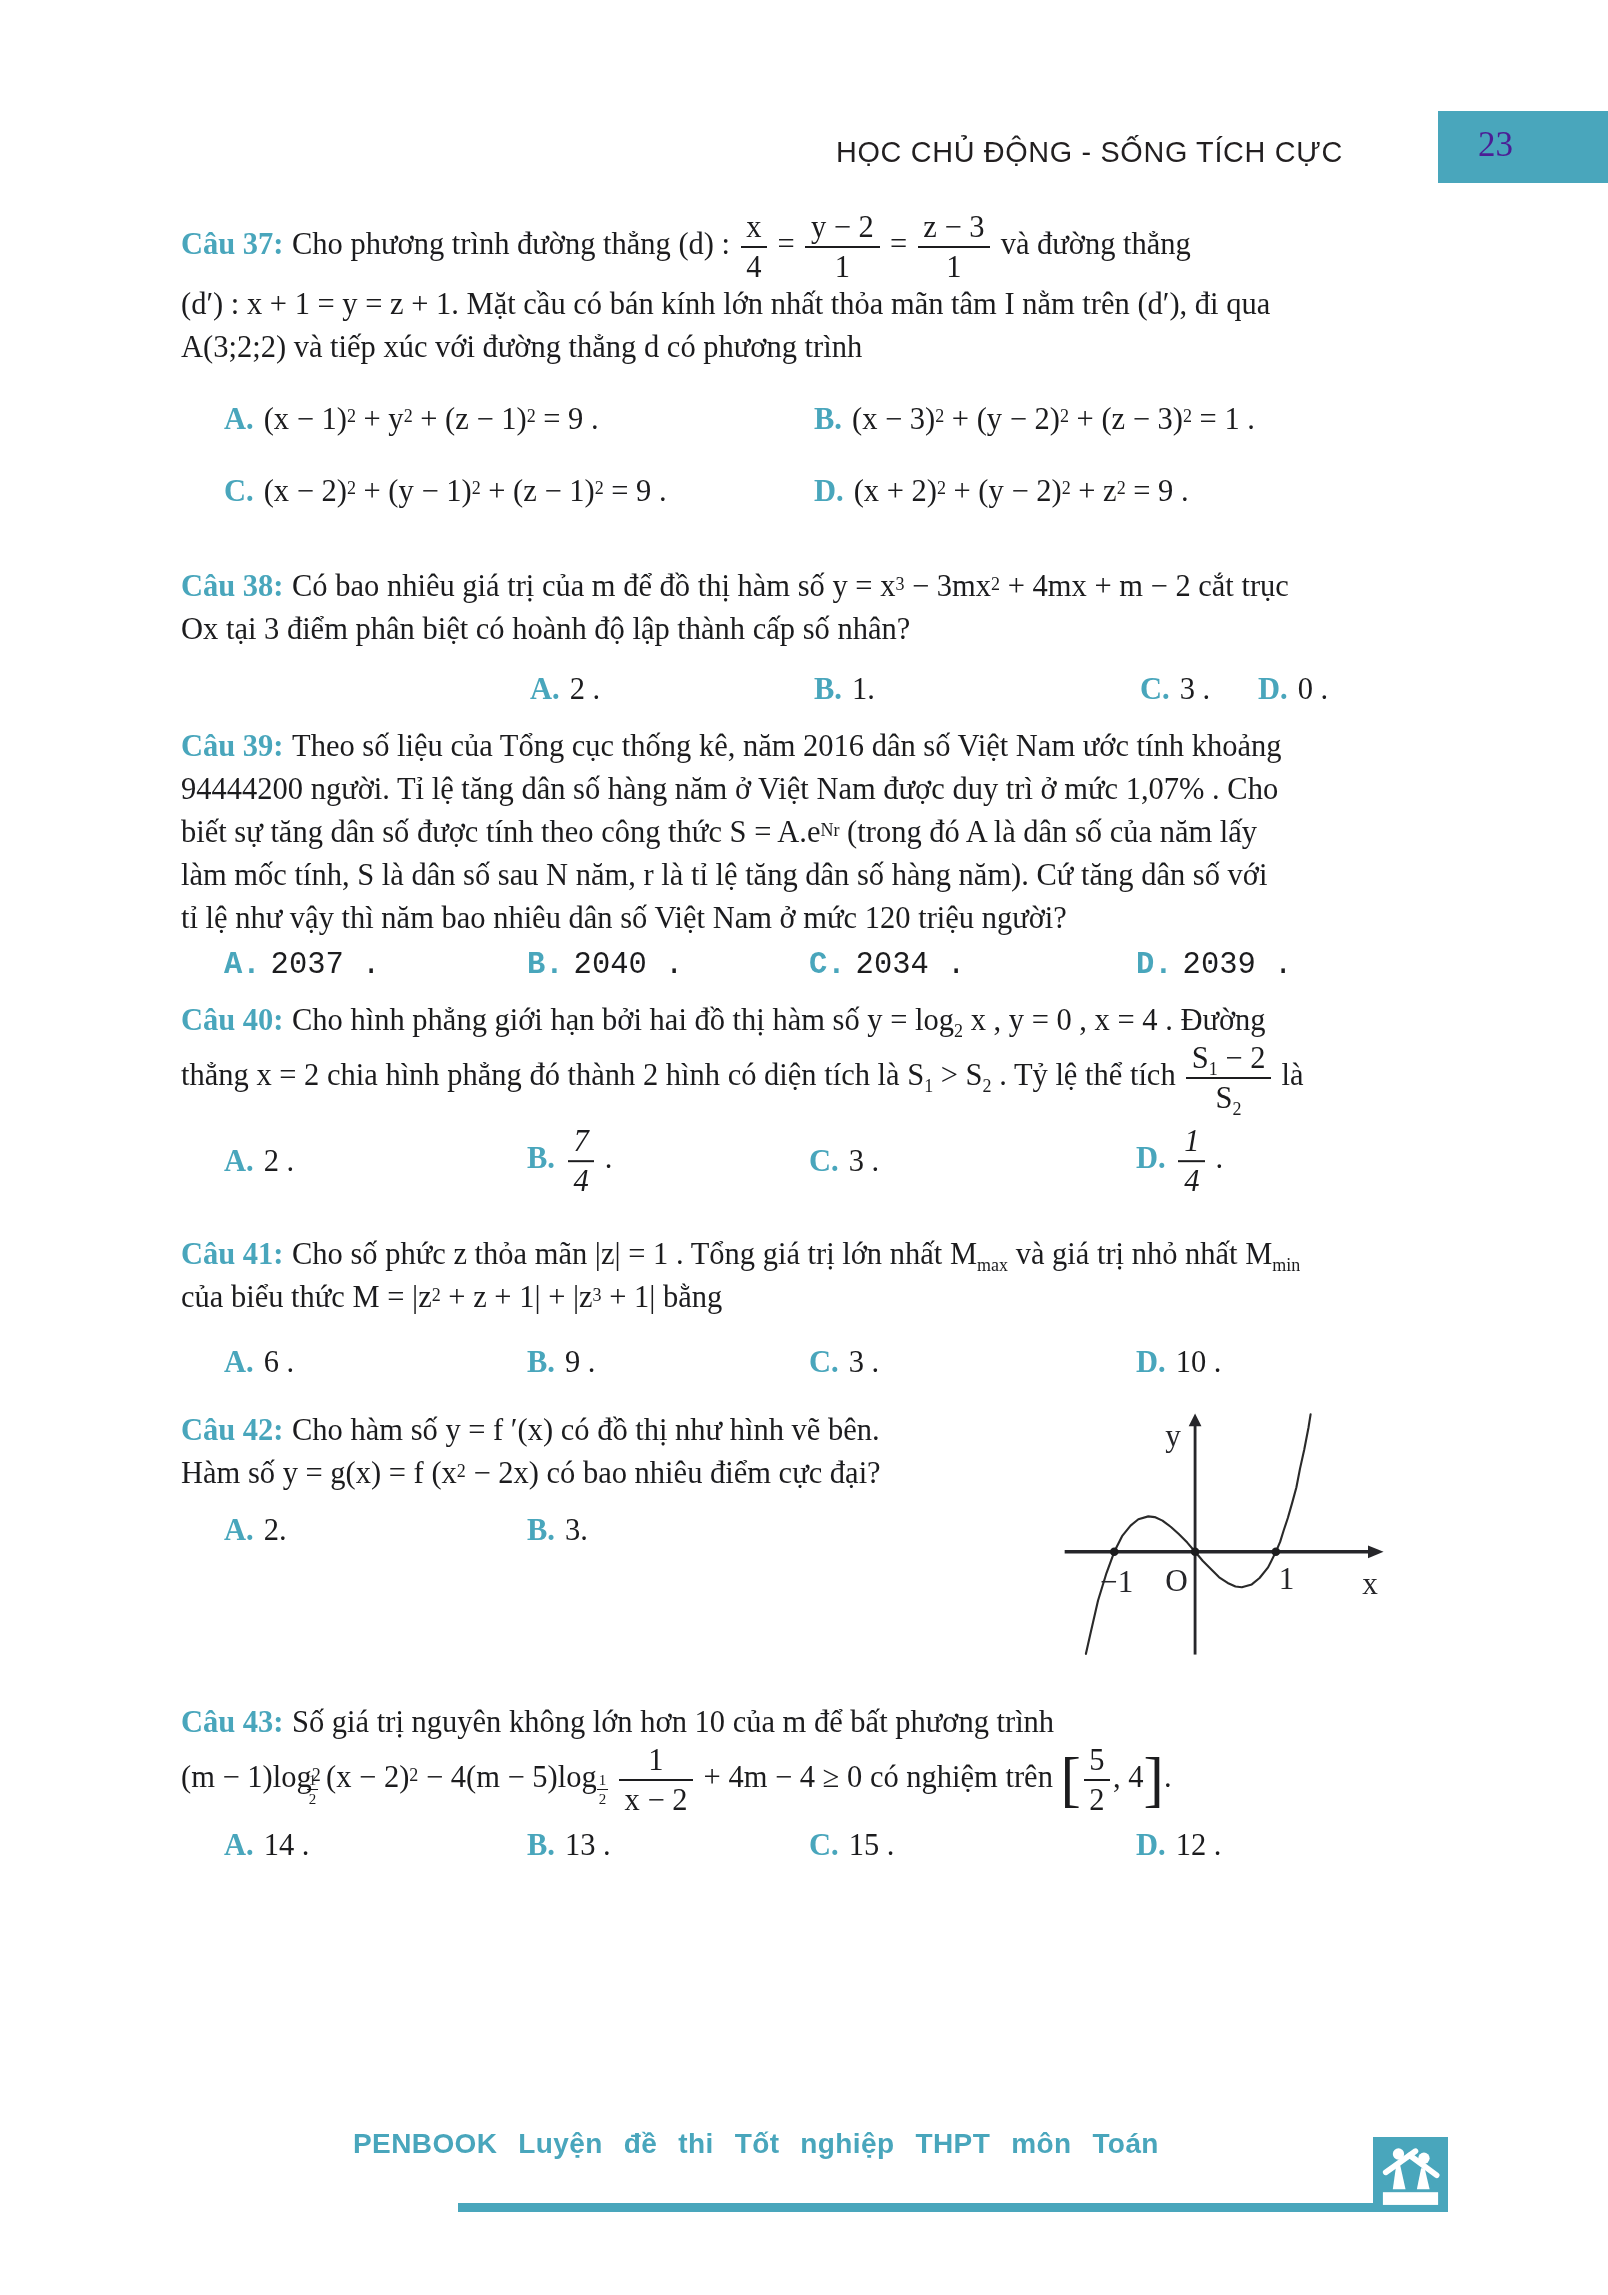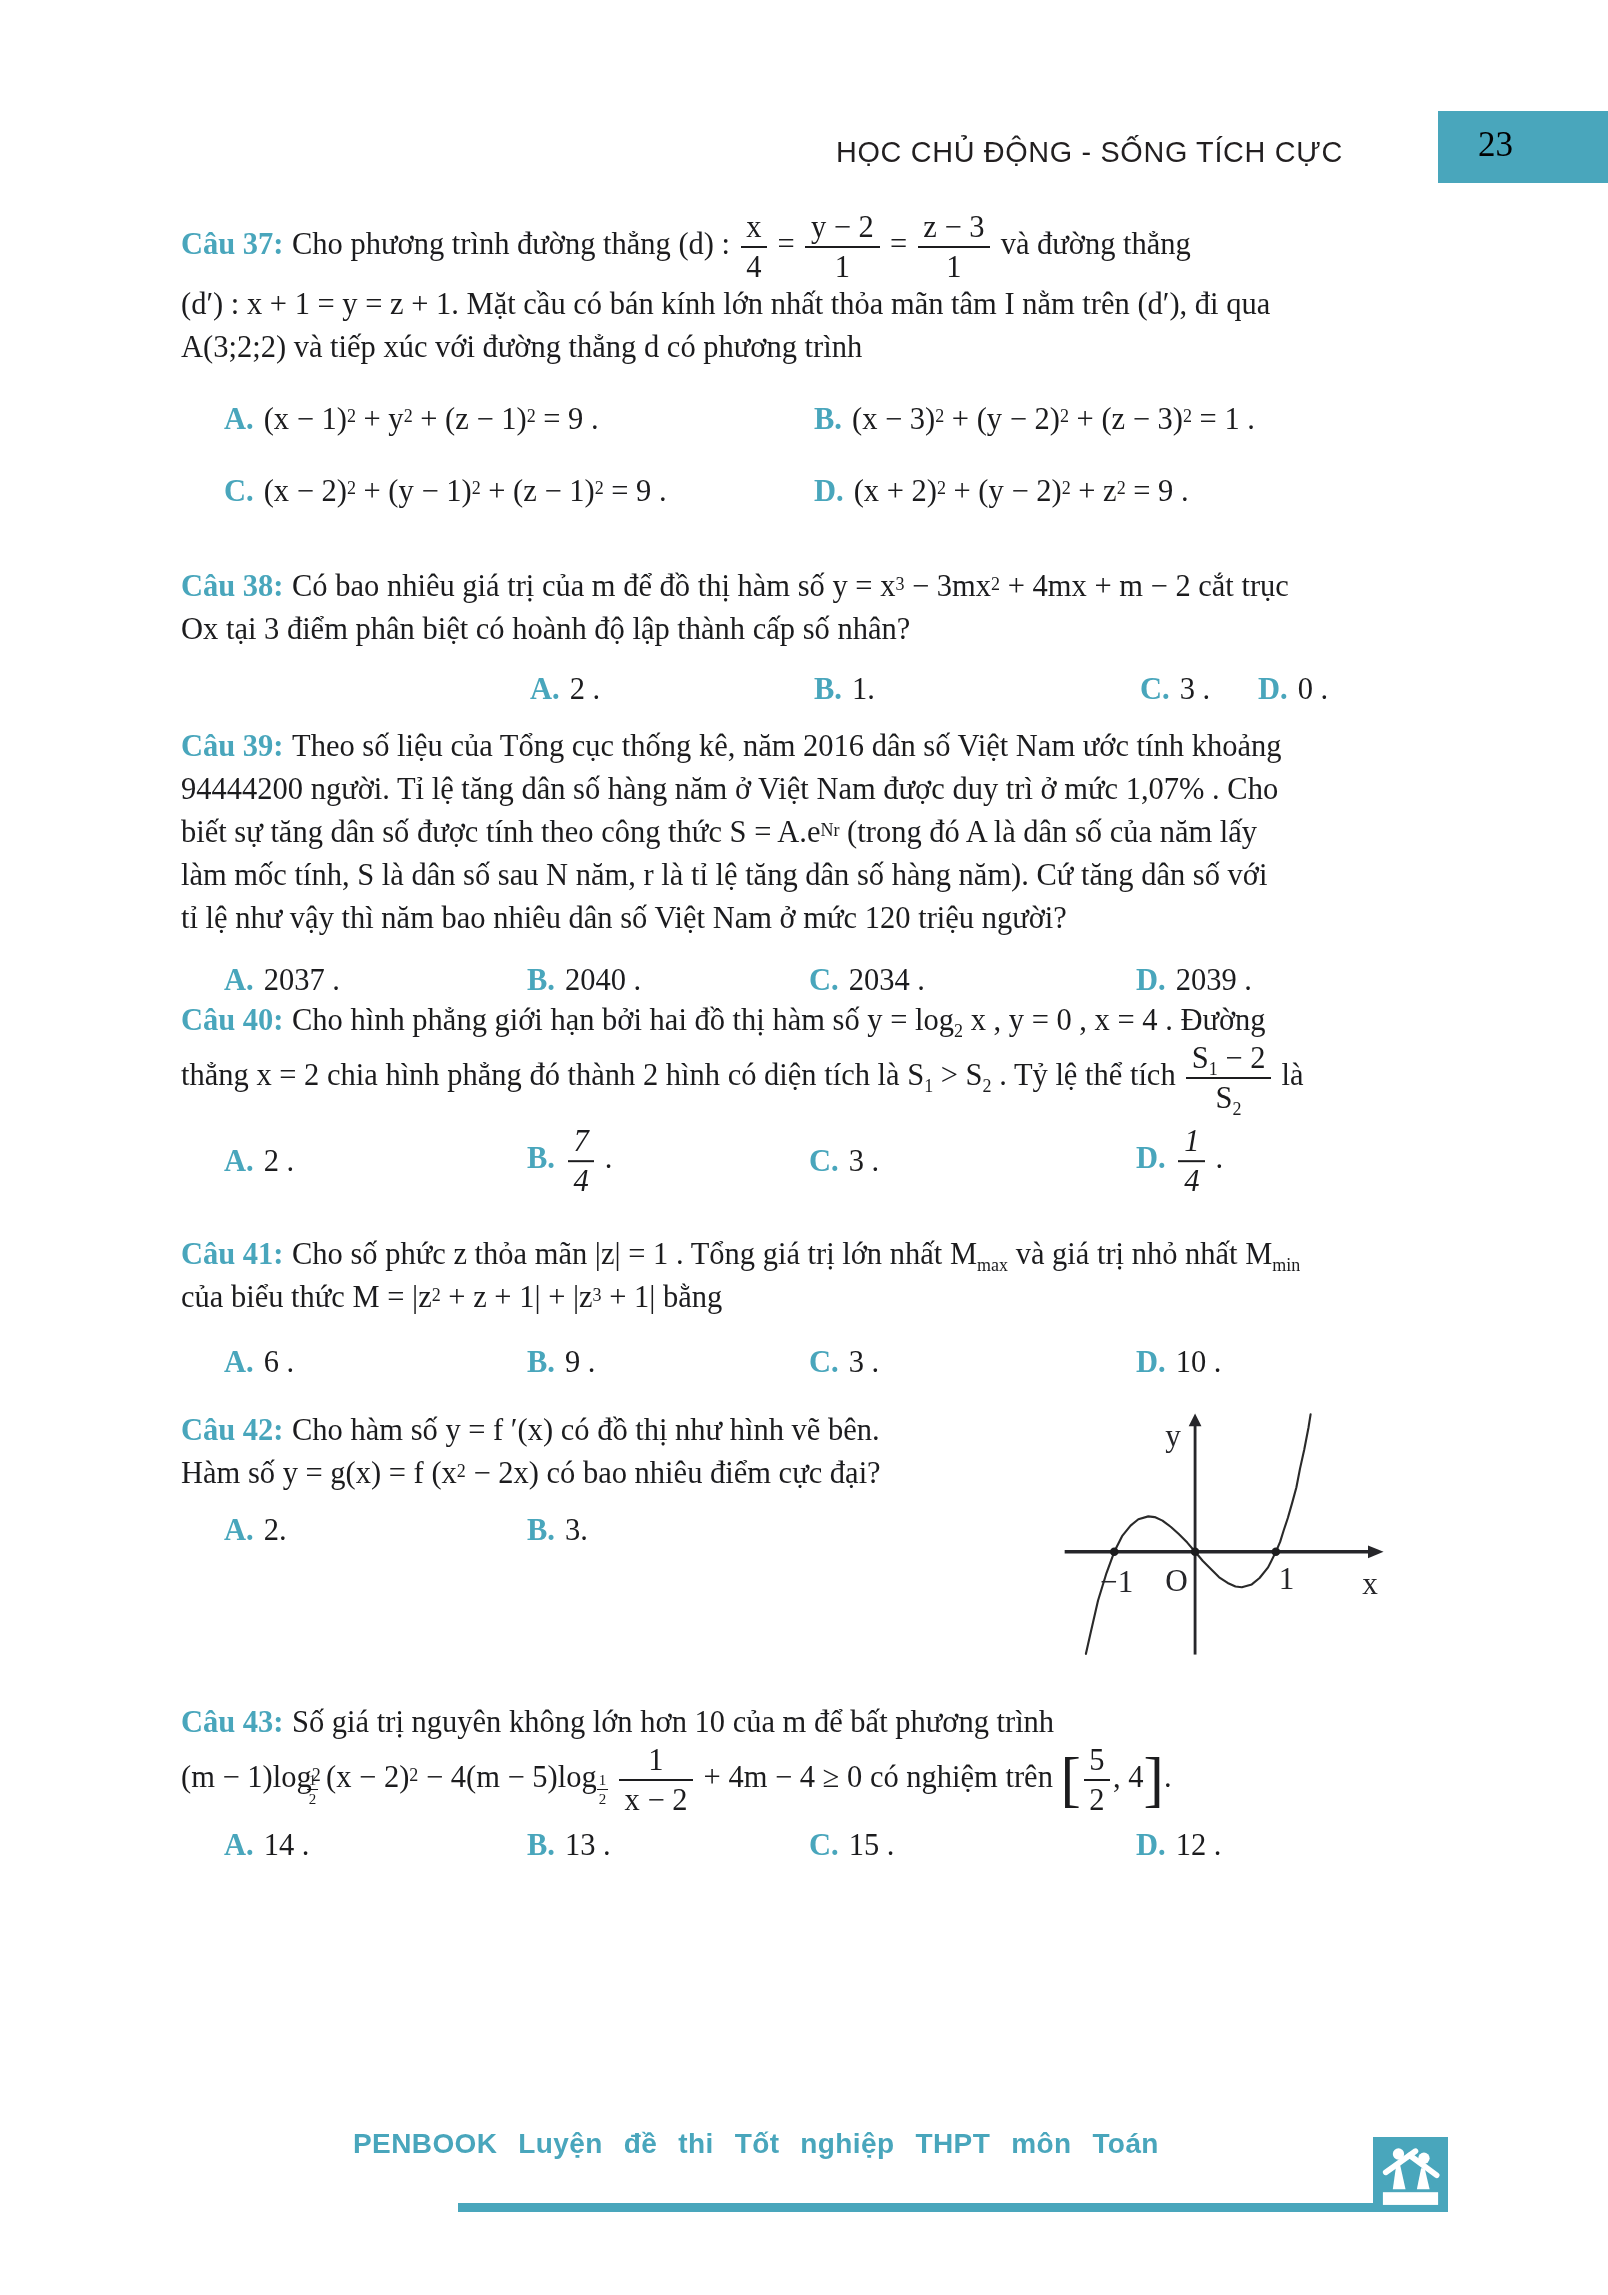--- a/index.html
+++ b/index.html
@@ -7,21 +7,21 @@
   body{width:1609px;height:2295px;position:relative;overflow:hidden;
        font-family:"Liberation Serif",serif;color:var(--ink);}
 
   
   .header-title{position:absolute;left:836px;top:135px;
       font-family:"Liberation Sans",sans-serif;font-size:30px;font-weight:400;
       letter-spacing:0.7px;color:#221f20;white-space:nowrap;
       transform:scaleX(.96);transform-origin:left top;}
   .pagebox{position:absolute;left:1438px;top:111px;width:171px;height:72px;
       background:var(--accent);}
-  .pagenum{position:absolute;left:40px;top:14px;font-size:35px;color:#000000;}
+  .pagenum{position:absolute;left:40px;top:14px;font-size:35px;color:#4c1d95;}
 
   
   .q{position:absolute;left:181px;width:1285px;font-size:30.5px;line-height:43px;}
   .qlabel{color:var(--accent);font-weight:bold;margin-right:8.5px;}
   .qtext i{font-style:normal;}
   sup{font-size:18px;vertical-align:6.4px;line-height:0;}
   sub{font-size:18px;vertical-align:-7px;line-height:0;}
 
   
   .f{display:inline-block;text-align:center;vertical-align:middle;
@@ -46,21 +46,21 @@
   .q37 .optrow.r1{margin-top:15.6px;}
   .q37 .optrow.r2{margin-top:1.4px;}
   .q37 .o2{left:633px;}
 
   .q38{top:565px;}
   .q38 .optrow{margin-top:15.6px;}
   .q38 .o1{left:349px;} .q38 .o2{left:633px;}
   .q38 .o3{left:959px;} .q38 .o4{left:1077px;}
 
   .q39{top:725px;}
-  .q39 .optrow{margin-top:17px;}
+  .q39 .optrow{margin-top:2px;font-family:Liberation Mono, monospace;}
 
   .q40{top:999px;}
   .q40 .optrow{height:92px;margin-top:1.4px;}
 
   .q41{top:1233px;}
   .q41 .optrow{margin-top:20px;}
 
   .q42{top:1409px;width:873px;}
   .q42 .optrow{height:52px;}
   .q42 .optrow.r1{margin-top:8.5px;text-align:right;}

